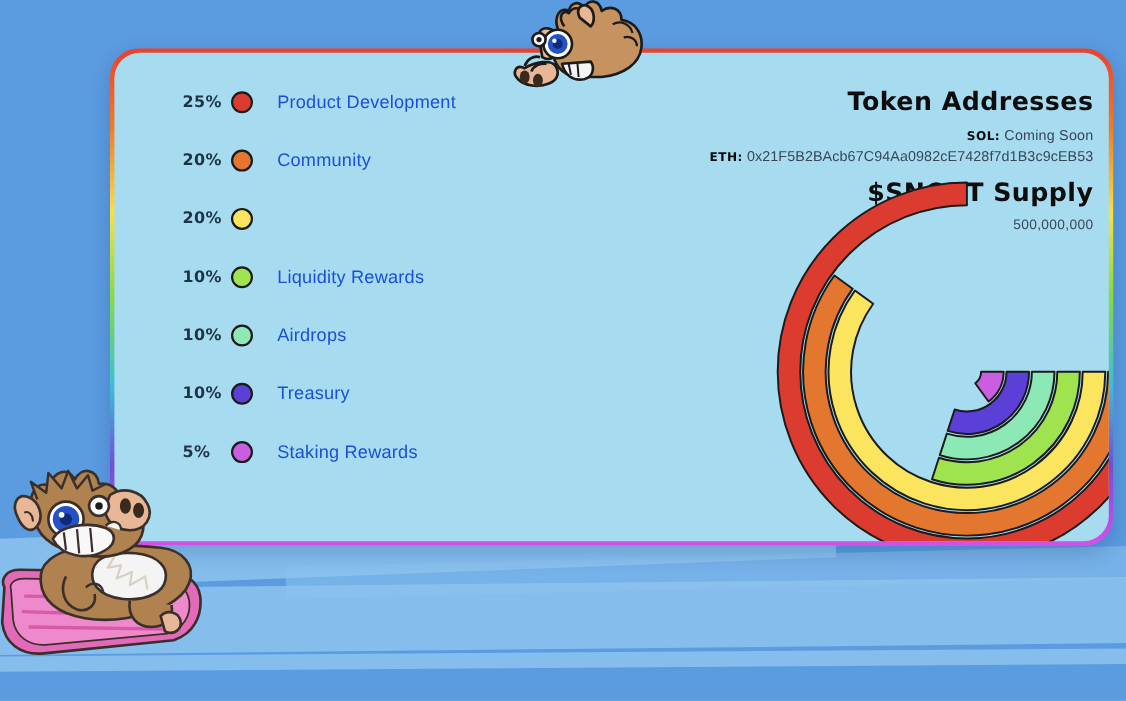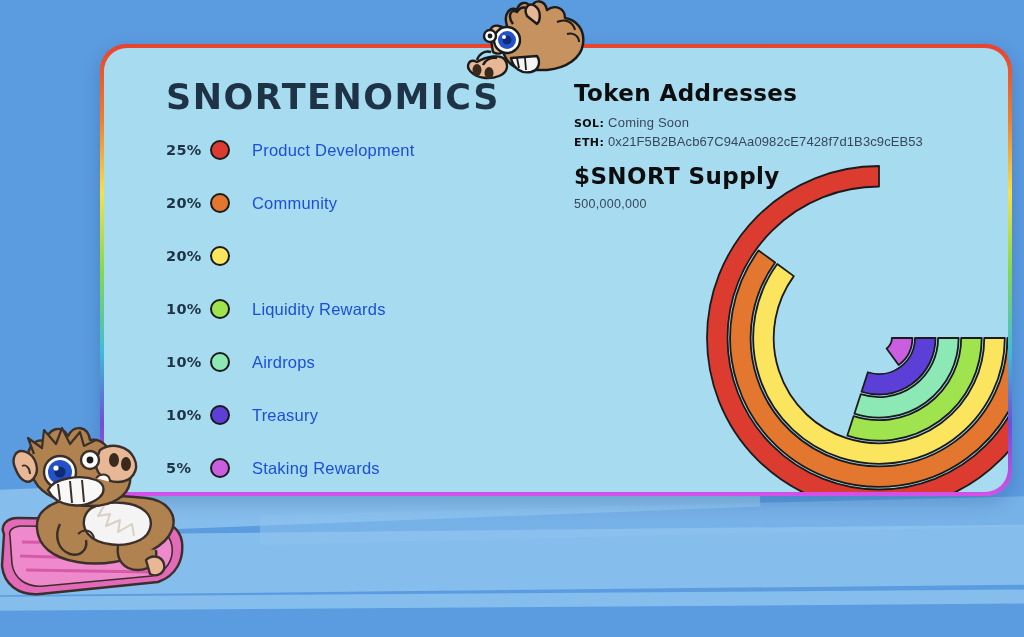--- a/index.html
+++ b/index.html
@@ -42,21 +42,21 @@
     width:44px;flex:0 0 44px;font-size:14.5px;font-weight:700;color:#1e3346;
     font-family:"DejaVu Sans", sans-serif;letter-spacing:.3px;
   }
   .legend-dot{
     width:20px;height:20px;border-radius:50%;flex:0 0 20px;
     border:2px solid #1b1b1b;margin-right:22px;box-sizing:border-box;
   }
   .legend-label{font-size:16.5px;color:#1d4ed8;font-family:"Liberation Sans",sans-serif;letter-spacing:.2px;}
 
   
-  #right-col{position:absolute;left:470px;top:32px;width:420px;text-align:left;}
+  #right-col{position:absolute;left:470px;top:32px;width:420px;text-align:right;}
   .section-head{
     font-family:"DejaVu Sans", sans-serif;font-weight:700;color:#0d0d0d;
     font-size:23px;letter-spacing:.4px;margin:0;
   }
   #sol-line{font-size:13px;color:#39465a;margin-top:9px;letter-spacing:.2px;}
   #eth-line{font-size:13px;color:#39465a;margin-top:4px;letter-spacing:.1px;}
   .chain-tag{font-family:"DejaVu Sans",sans-serif;font-weight:700;font-size:11px;color:#0d0d0d;letter-spacing:.4px;}
   #supply-head{margin-top:14px;}
   #supply-value{font-size:12.5px;color:#39465a;margin-top:8px;letter-spacing:.3px;}
 
@@ -75,21 +75,20 @@
   <div class="water-band band1"></div>
   <div class="water-band band2"></div>
   <div class="water-band band4"></div>
   <div class="water-band band3"></div>
 </div>
 
 <div id="tokenomics-card">
   <div id="tokenomics-card-inner">
 
     <div id="left-col">
-      <h1 id="page-title">SNORTENOMICS</h1>
       <div id="legend-list">
           <div class="legend-row">
             <span class="legend-pct">25%</span>
             <span class="legend-dot" style="background: rgb(220, 60, 48);"></span>
             <span class="legend-label">Product Development</span>
           </div>
           <div class="legend-row">
             <span class="legend-pct">20%</span>
             <span class="legend-dot" style="background: rgb(227, 119, 47);"></span>
             <span class="legend-label">Community</span>

